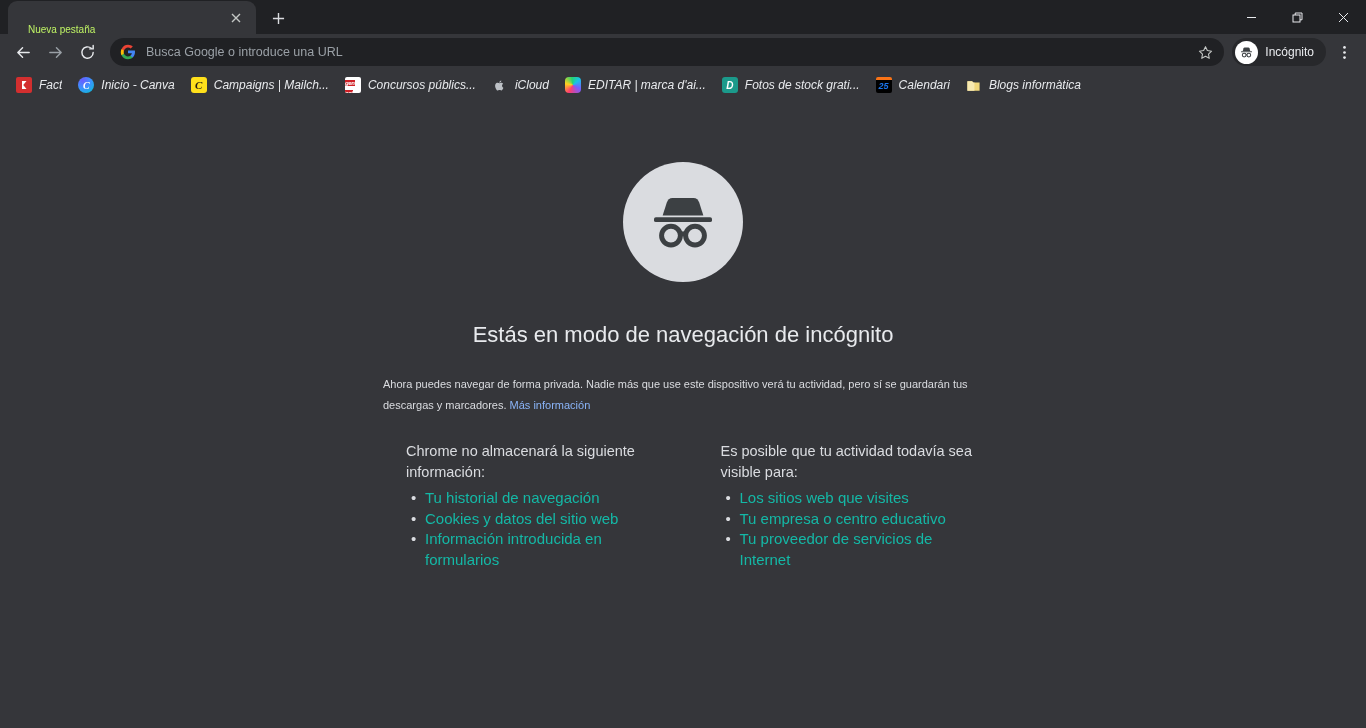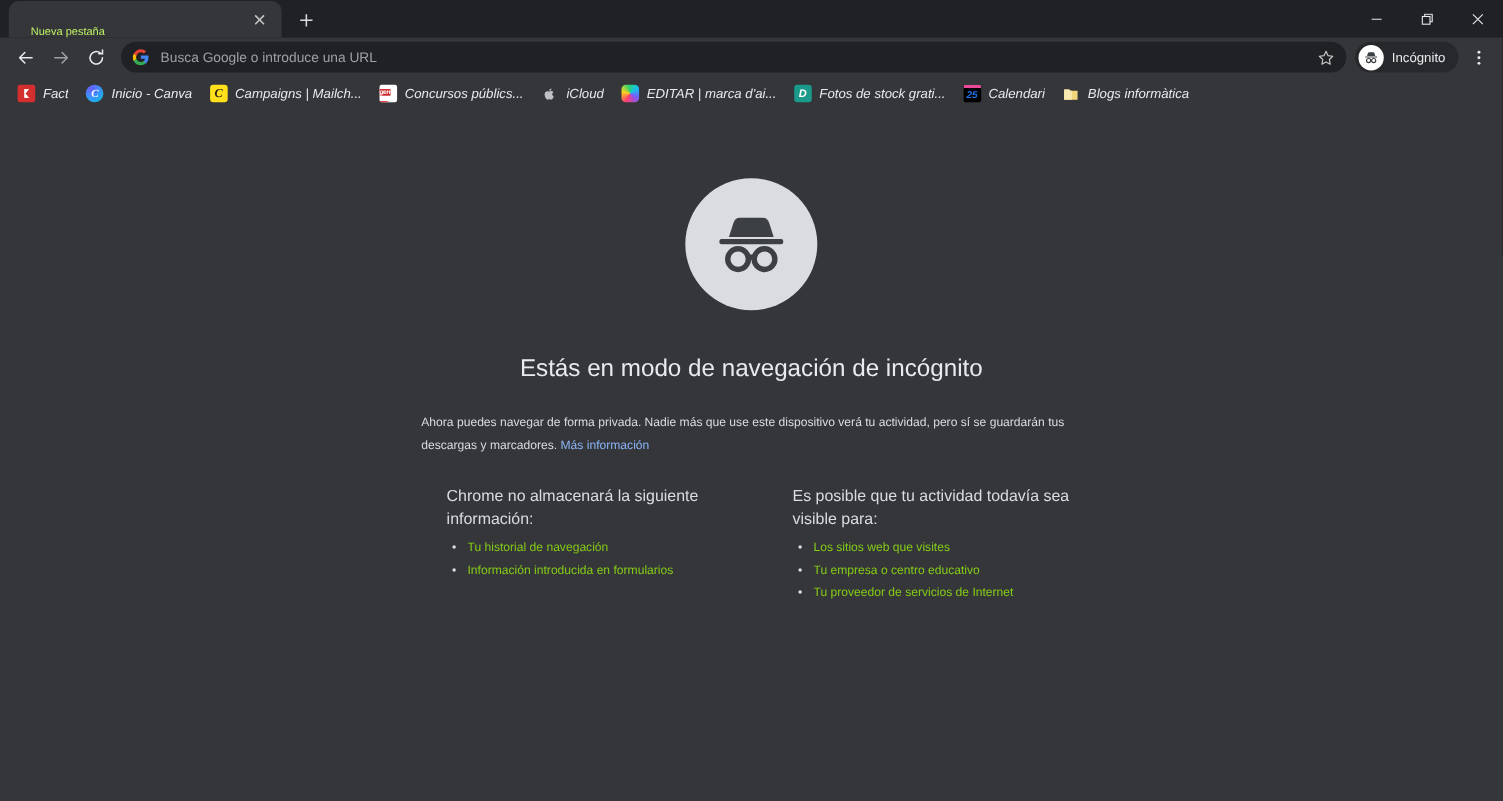--- a/index.html
+++ b/index.html
@@ -214,21 +214,21 @@
   .fav-apple  { background: transparent; color: #bdc1c6; font-size: 14px; }
   .fav-rainbow {
     border-radius: 4px;
     background:
       conic-gradient(from 210deg at 50% 50%,
         #ff3d6e 0deg, #ffd21e 70deg, #27d36f 140deg,
         #17c3e8 200deg, #7b5bff 270deg, #ff3d6e 360deg);
   }
   .fav-depo   { background: #1b9a8b; color: #fff; border-radius: 3px; font-size: 10px; }
   .fav-cal    { background: #000000; color: #1a73e8; font-size: 9px; font-weight: bold;
-                border-radius: 2px; border-top: 3px solid #ec4899; line-height:1; }
+                border-radius: 2px; border-top: 3px solid #f97316; line-height:1; }
   .fav-folder { background: transparent; }
 
   
   .page {
     height: 628px;
     background: #35363a;
     display: flex;
     flex-direction: column;
     align-items: center;
     padding-top: 62px;
@@ -267,22 +267,22 @@
     color: #dadce0;
     font-size: 14.5px;
     line-height: 20.5px;
   }
   .col ul {
     margin-top: 6px;
     padding-left: 19px;
     list-style: none;
   }
   .col li {
-    color: #84cc16;
-    font-size: 11px;
+    color: #14b8a6;
+    font-size: 15px;
     line-height: 20.5px;
     position: relative;
   }
   .col li::before {
     content: "•";
     position: absolute;
     left: -14px;
     color: #dadce0;
   }
 </style>
@@ -469,20 +469,21 @@
     <p class="ntp-sub">
       <span>Ahora puedes navegar de forma privada. Nadie más que use este dispositivo verá tu actividad, pero sí se guardarán tus descargas y marcadores. </span><a class="ntp-link" href="#">Más información</a>
     </p>
 
     <div class="cols">
 
       <div class="col">
         <div class="col-head">Chrome no almacenará la siguiente información:</div>
         <ul>
           <li>Tu historial de navegación</li>
+          <li>Cookies y datos del sitio web</li>
           <li>Información introducida en formularios</li>
         </ul>
       </div>
 
       <div class="col">
         <div class="col-head">Es posible que tu actividad todavía sea visible para:</div>
         <ul>
           <li>Los sitios web que visites</li>
           <li>Tu empresa o centro educativo</li>
           <li>Tu proveedor de servicios de Internet</li>

